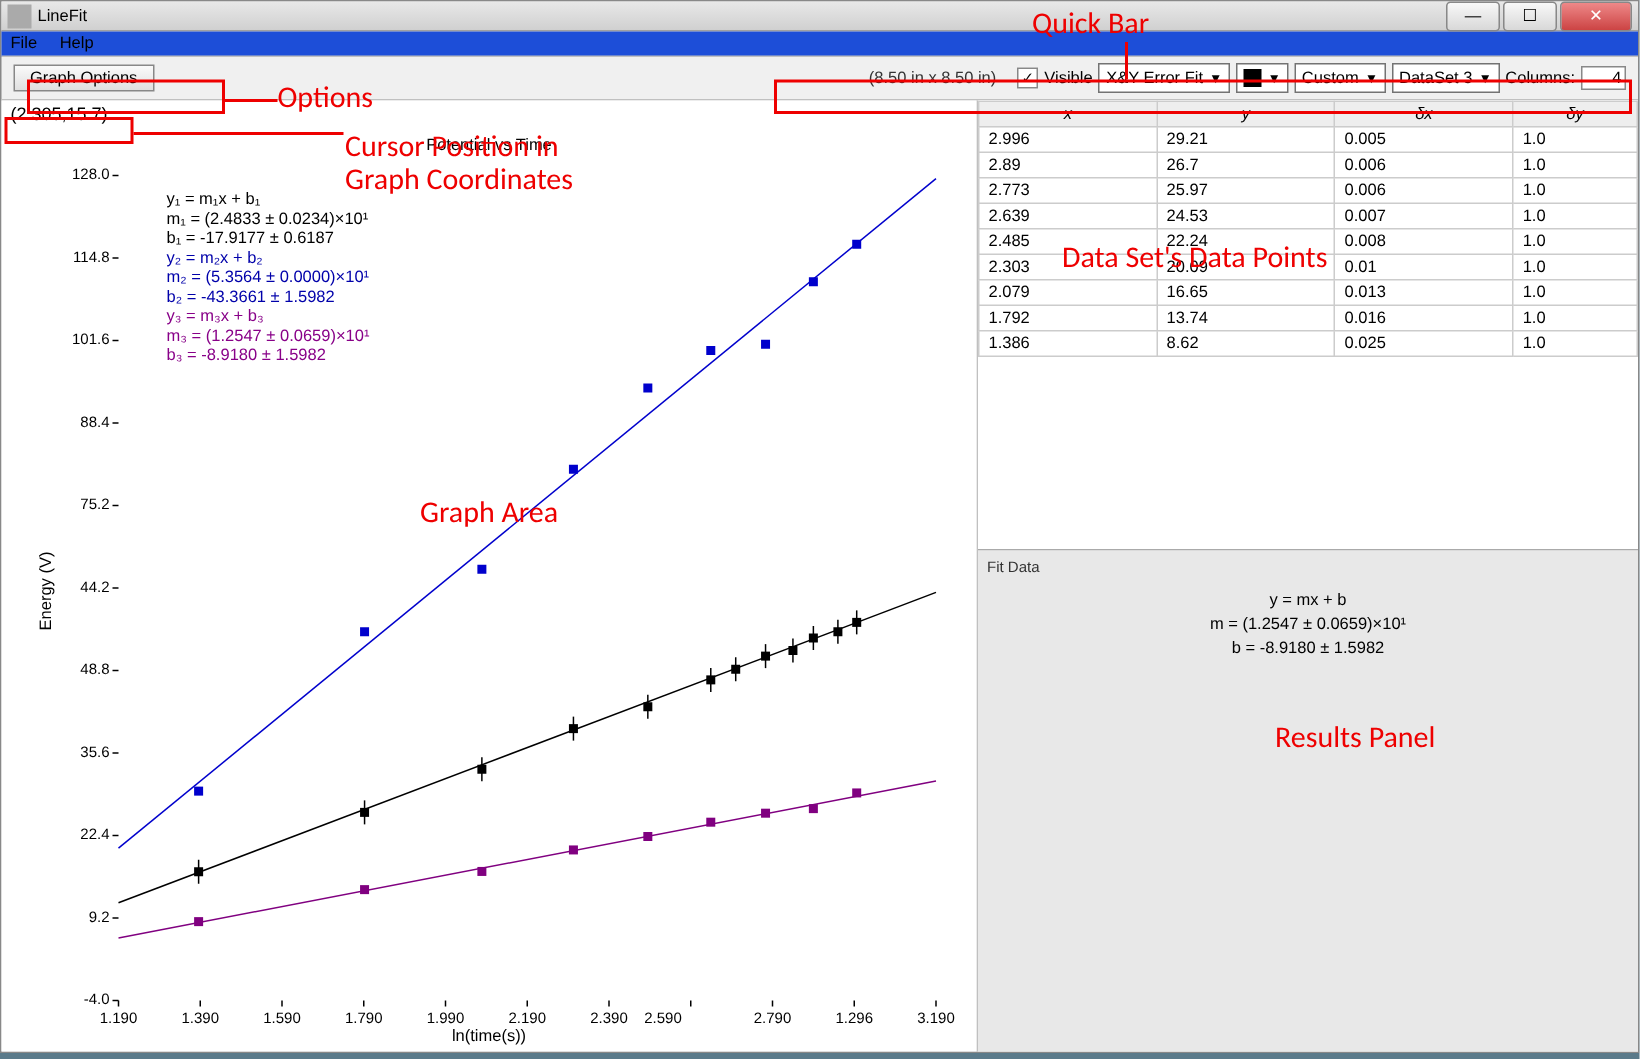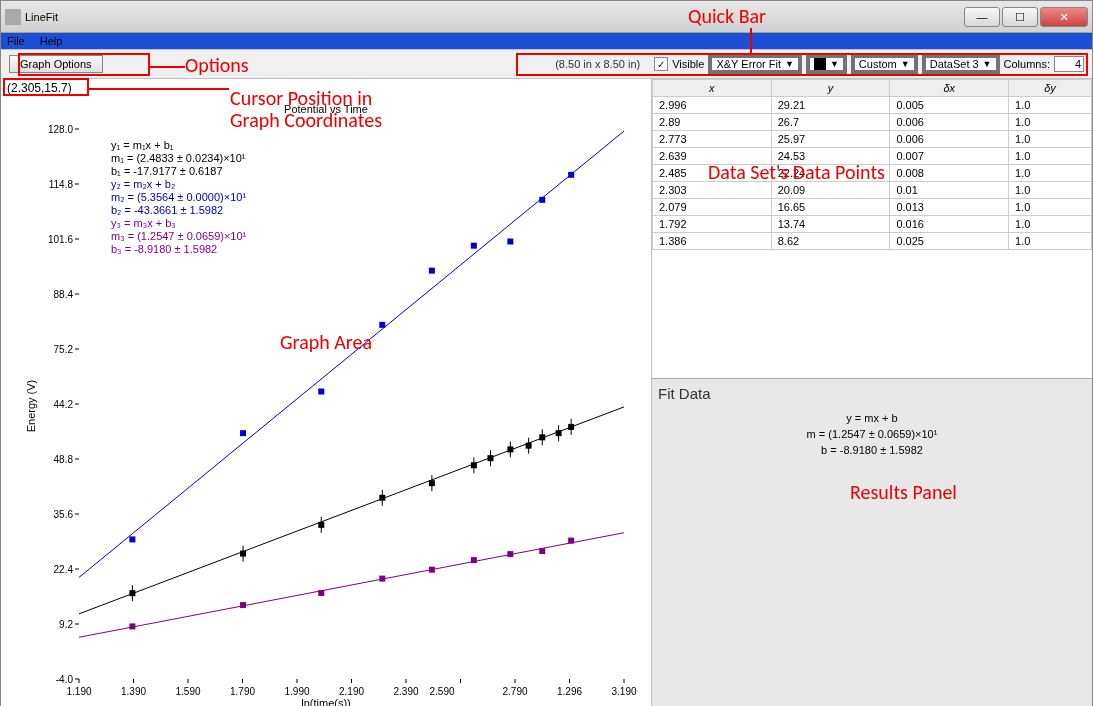--- a/index.html
+++ b/index.html
@@ -1,29 +1,29 @@
 <!DOCTYPE html>
 <html><head>
   <meta charset="utf-8">
   <style>
     * { box-sizing: border-box; font-family: Tahoma, sans-serif; font-size: 11px; }
     body { margin: 0; padding: 0; background: #5a7a8a; width: 1093px; height: 706px; overflow: hidden; }
     .window { background: #f0f0f0; border: 1px solid #888; margin: 0; }
-    .titlebar { background: linear-gradient(#e8e8e8, #d0d0d0); border-bottom: 1px solid #a0a0a0; height: 32px; display: flex; align-items: center; padding: 0 4px; }
+    .titlebar { background: linear-gradient(#e8e8e8, #d0d0d0); border-bottom: 1px solid #a0a0a0; height: 20px; display: flex; align-items: center; padding: 0 4px; }
     .titlebar-icon { width: 16px; height: 16px; margin-right: 4px; background: #aaa; }
     .titlebar-title { flex: 1; }
     .winbtn { width: 36px; height: 20px; border: 1px solid #888; margin-left: 2px; text-align: center; line-height: 18px; border-radius: 3px; background: linear-gradient(#f8f8f8, #d8d8d8); }
     .winbtn.close { background: linear-gradient(#e88,#c44); color: #fff; width: 48px; }
     .menubar { background: #1d4ed8; border-bottom: 1px solid #c0c0c0; padding: 2px 6px; }
     .menubar span { margin-right: 12px; cursor: default; }
     .toolbar { display: flex; align-items: center; padding: 4px 8px; border-bottom: 1px solid #c0c0c0; gap: 4px; }
     .btn { border: 1px solid #888; background: linear-gradient(#fafafa,#e0e0e0); padding: 2px 10px; cursor: pointer; }
     .dimlabel { margin-left: auto; margin-right: 10px; color: #333; }
     .quickbar { display: flex; align-items: center; gap: 4px; }
-    .combo { border: 4px solid #737373; background: #fff; padding: 1px 4px; display: inline-flex; align-items: center; height: 20px; }
+    .combo { border: 1px solid #737373; background: #fff; padding: 1px 4px; display: inline-flex; align-items: center; height: 20px; }
     .combo .arrow { margin-left: 4px; font-size: 9px; }
     .swatch { width: 12px; height: 12px; background: #000; display: inline-block; }
     .spin { width: 30px; text-align: right; border: 1px solid #888; padding: 1px 2px; }
     .content { display: flex; height: 634px; }
     .left { width: 650px; position: relative; background: #fff; }
     .right { flex: 1; display: flex; flex-direction: column; border-left: 1px solid #c0c0c0; background: #e8e8e8; }
     .cursorpos { position: absolute; top: 2px; left: 6px; font-size: 12px; }
     .chart { position: absolute; top: 20px; left: 0; right: 0; bottom: 0; }
     .chart-title { text-align: center; font-size: 11px; margin-top: 4px; }
     .plotarea { position: absolute; left: 78px; top: 30px; width: 545px; height: 550px; }
@@ -34,21 +34,21 @@
     .legend { position: absolute; left: 110px; top: 60px; font-size: 10px; line-height: 13px; white-space: nowrap; }
     .legend .l1 { color: #000; }
     .legend .l2 { color: #00a; }
     .legend .l3 { color: #808; }
     svg { position: absolute; top: 0; left: 0; overflow: visible; }
     .table-wrap { background: #fff; height: 300px; overflow: auto; border-bottom: 1px solid #aaa; }
     table { border-collapse: collapse; width: 100%; font-size: 11px; }
     th, td { border: 1px solid #ccc; padding: 2px 6px; text-align: left; background: #fff; }
     th { background: #eee; font-style: italic; font-weight: normal; text-align: center; }
     .fit-panel { padding: 6px; background: #e8e8e8; flex: 1; }
-    .fit-title { font-size: 15px; color: #333; margin-bottom: 8px; }
+    .fit-title { font-size: 10px; color: #333; margin-bottom: 8px; }
     .fit-body { text-align: center; font-size: 11px; line-height: 16px; }
     .annot { position: absolute; color: #e00; font-size: 20px; font-family: Calibri, sans-serif; pointer-events: none; white-space: nowrap; }
     .redbox { position: absolute; border: 2px solid #e00; pointer-events: none; }
     .redline { position: absolute; border-top: 2px solid #e00; pointer-events: none; }
     .redvline { position: absolute; border-left: 2px solid #e00; pointer-events: none; }
     .checkbox { width: 14px; height: 14px; border: 1px solid #888; background: #fff; display: inline-flex; align-items: center; justify-content: center; font-size: 10px; }
   </style>
 </head>
 <body>
 

